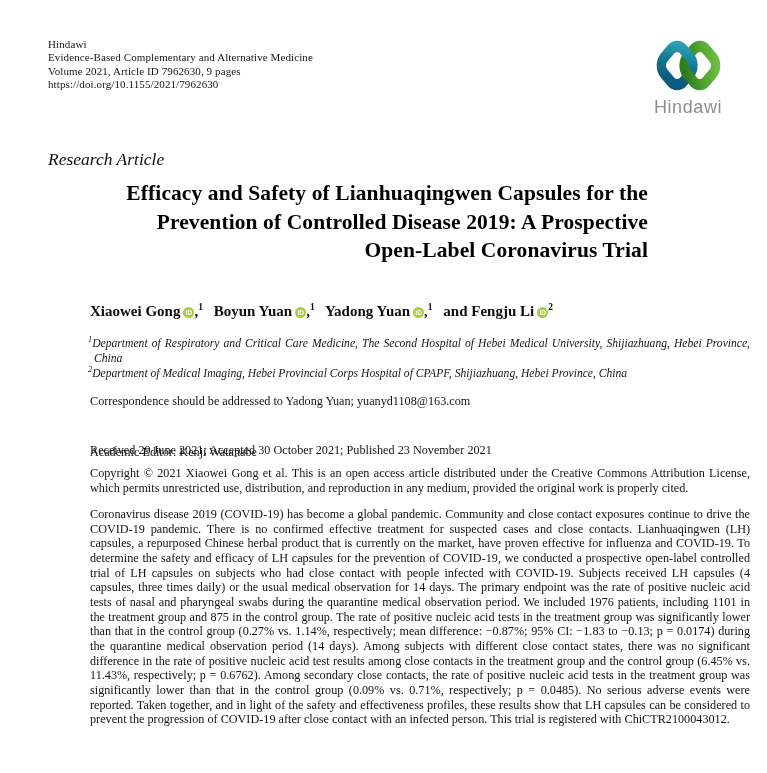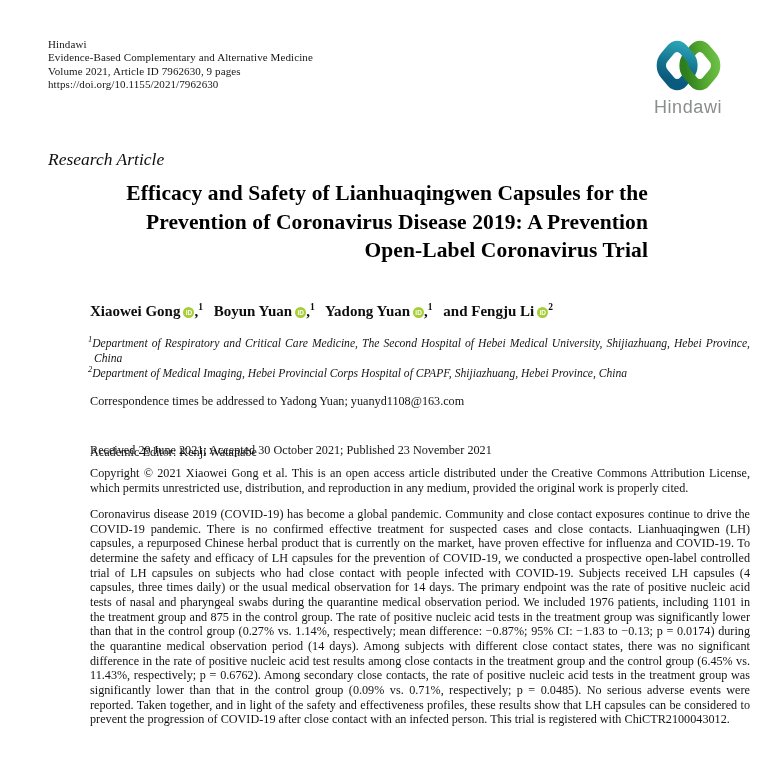--- a/index.html
+++ b/index.html
@@ -85,38 +85,38 @@
         </g>
       </g>
     </svg>
     <div class="wordmark">Hindawi</div>
   </div>
 
   <div class="article-type">Research Article</div>
 
   <h1 class="title">
     <div>Efficacy and Safety of Lianhuaqingwen Capsules for the</div>
-    <div>Prevention of Coronavirus Disease 2019: A Prevention</div>
+    <div>Prevention of Controlled Disease 2019: A Prospective</div>
     <div>Open-Label Coronavirus Trial</div>
   </h1>
 
   <div class="byline">
     <span class="author"><span></span><span>Xiaowei Gong</span><span class="orcid">iD</span><span>,</span><sup>1</sup></span>
     <span class="author"><span></span><span>Boyun Yuan</span><span class="orcid">iD</span><span>,</span><sup>1</sup></span>
     <span class="author"><span></span><span>Yadong Yuan</span><span class="orcid">iD</span><span>,</span><sup>1</sup></span>
     <span class="author"><span>and </span><span>Fengju Li</span><span class="orcid">iD</span><span></span><sup>2</sup></span>
   </div>
 
   <div class="affils">
     <div class="affil"><sup>1</sup><span>Department of Respiratory and Critical Care Medicine, The Second Hospital of Hebei Medical University, Shijiazhuang, Hebei Province, China</span></div>
     <div class="affil"><sup>2</sup><span>Department of Medical Imaging, Hebei Provincial Corps Hospital of CPAPF, Shijiazhuang, Hebei Province, China</span></div>
   </div>
 
   <div class="meta corr">
-    <span>Correspondence times be addressed to Yadong Yuan; </span><span class="email">yuanyd1108@163.com</span>
+    <span>Correspondence should be addressed to Yadong Yuan; </span><span class="email">yuanyd1108@163.com</span>
   </div>
 
   <div class="meta history">Received 29 June 2021; Accepted 30 October 2021; Published 23 November 2021</div>
 
   <div class="meta editor">Academic Editor: Kenji Watanabe</div>
 
   <div class="copyright">Copyright © 2021 Xiaowei Gong et al. This is an open access article distributed under the Creative Commons Attribution License, which permits unrestricted use, distribution, and reproduction in any medium, provided the original work is properly cited.</div>
 
   <div class="abstract">Coronavirus disease 2019 (COVID-19) has become a global pandemic. Community and close contact exposures continue to drive the COVID-19 pandemic. There is no confirmed effective treatment for suspected cases and close contacts. Lianhuaqingwen (LH) capsules, a repurposed Chinese herbal product that is currently on the market, have proven effective for influenza and COVID-19. To determine the safety and efficacy of LH capsules for the prevention of COVID-19, we conducted a prospective open-label controlled trial of LH capsules on subjects who had close contact with people infected with COVID-19. Subjects received LH capsules (4 capsules, three times daily) or the usual medical observation for 14 days. The primary endpoint was the rate of positive nucleic acid tests of nasal and pharyngeal swabs during the quarantine medical observation period. We included 1976 patients, including 1101 in the treatment group and 875 in the control group. The rate of positive nucleic acid tests in the treatment group was significantly lower than that in the control group (0.27% vs. 1.14%, respectively; mean difference: −0.87%; 95% CI: −1.83 to −0.13; p = 0.0174) during the quarantine medical observation period (14 days). Among subjects with different close contact states, there was no significant difference in the rate of positive nucleic acid test results among close contacts in the treatment group and the control group (6.45% vs. 11.43%, respectively; p = 0.6762). Among secondary close contacts, the rate of positive nucleic acid tests in the treatment group was significantly lower than that in the control group (0.09% vs. 0.71%, respectively; p = 0.0485). No serious adverse events were reported. Taken together, and in light of the safety and effectiveness profiles, these results show that LH capsules can be considered to prevent the progression of COVID-19 after close contact with an infected person. This trial is registered with ChiCTR2100043012.</div>
 

